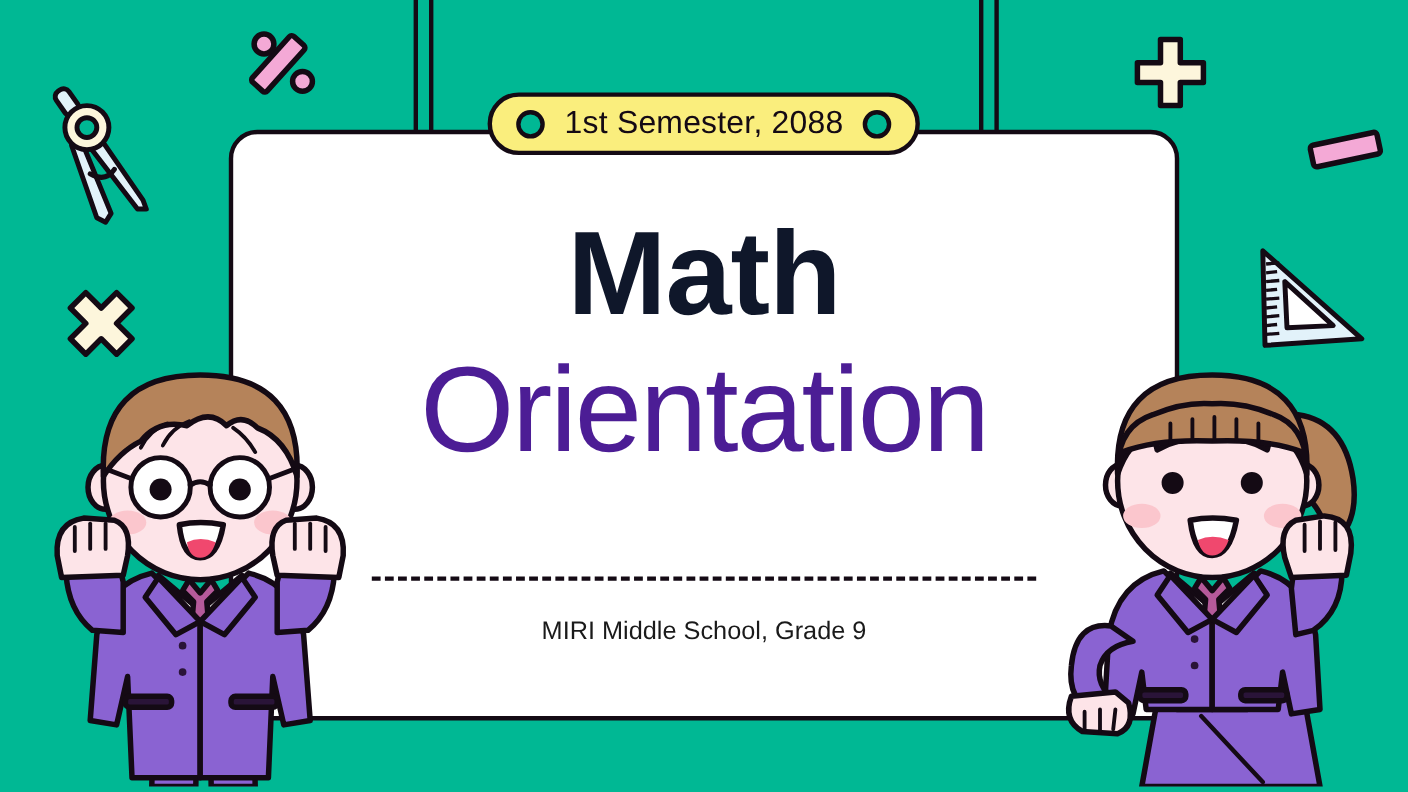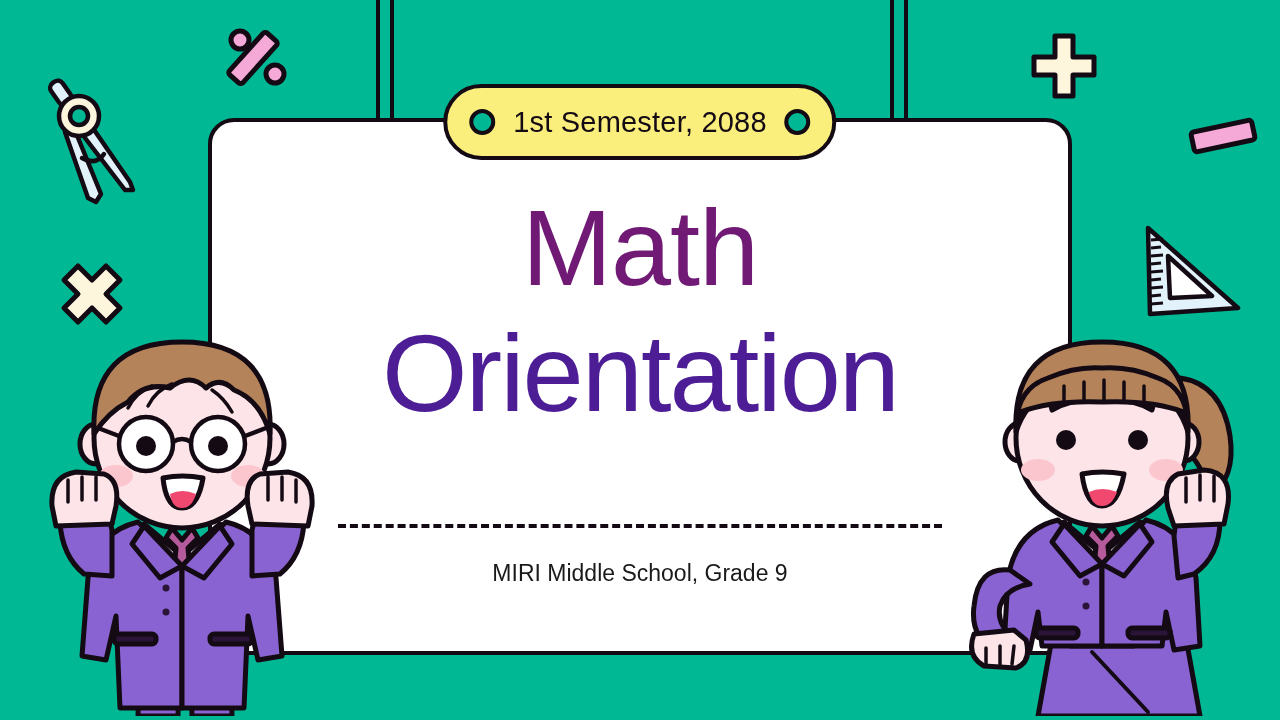--- a/index.html
+++ b/index.html
@@ -45,21 +45,21 @@
     box-sizing: border-box;
     z-index: 2;
   }
 
   
   #badge {
     position: absolute;
     left: 50%;
     top: 84px;
     transform: translateX(-50%);
-    height: 76px;
+    height: 57px;
     padding: 0 22px;
     background: #faee7d;
     border: 4px solid #140a14;
     border-radius: 40px;
     display: flex;
     align-items: center;
     gap: 18px;
     z-index: 5;
     box-sizing: border-box;
   }
@@ -82,22 +82,22 @@
   
   .board-inner {
     position: absolute;
     left: 0; right: 0;
     text-align: center;
   }
   #title-main {
     top: 196px;
     font-size: 108px;
     line-height: .96;
-    color: #701a75;
-    font-weight: 400;
+    color: #0f172a;
+    font-weight: 700;
     letter-spacing: -1px;
     z-index: 4;
   }
   #title-sub {
     top: 320px;
     font-size: 110px;
     line-height: .96;
     color: #4c1d95;
     font-weight: 400;
     letter-spacing: -2px;

